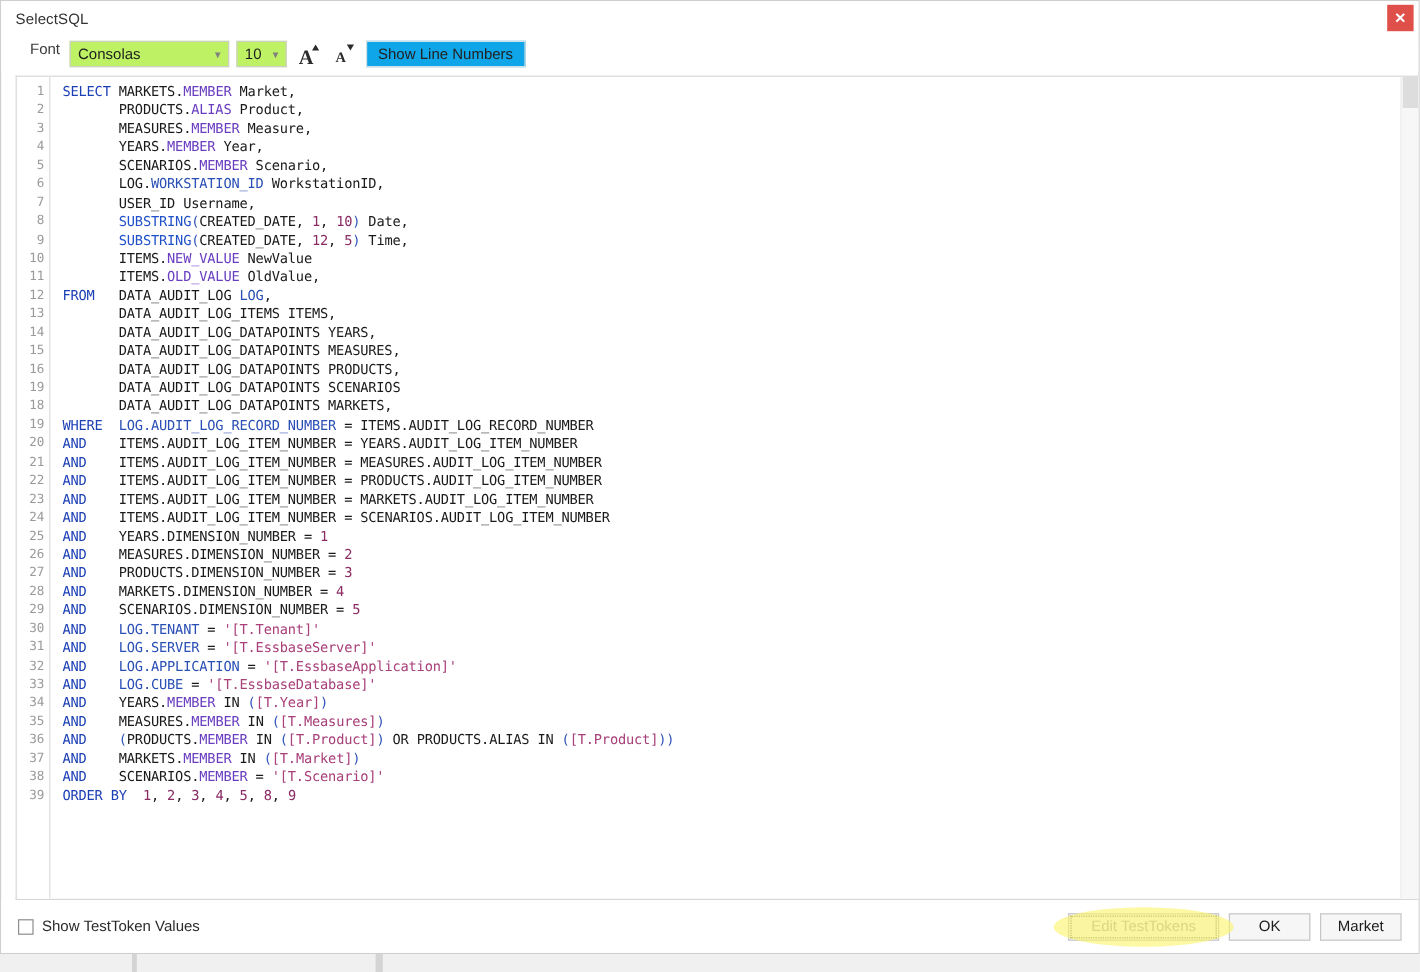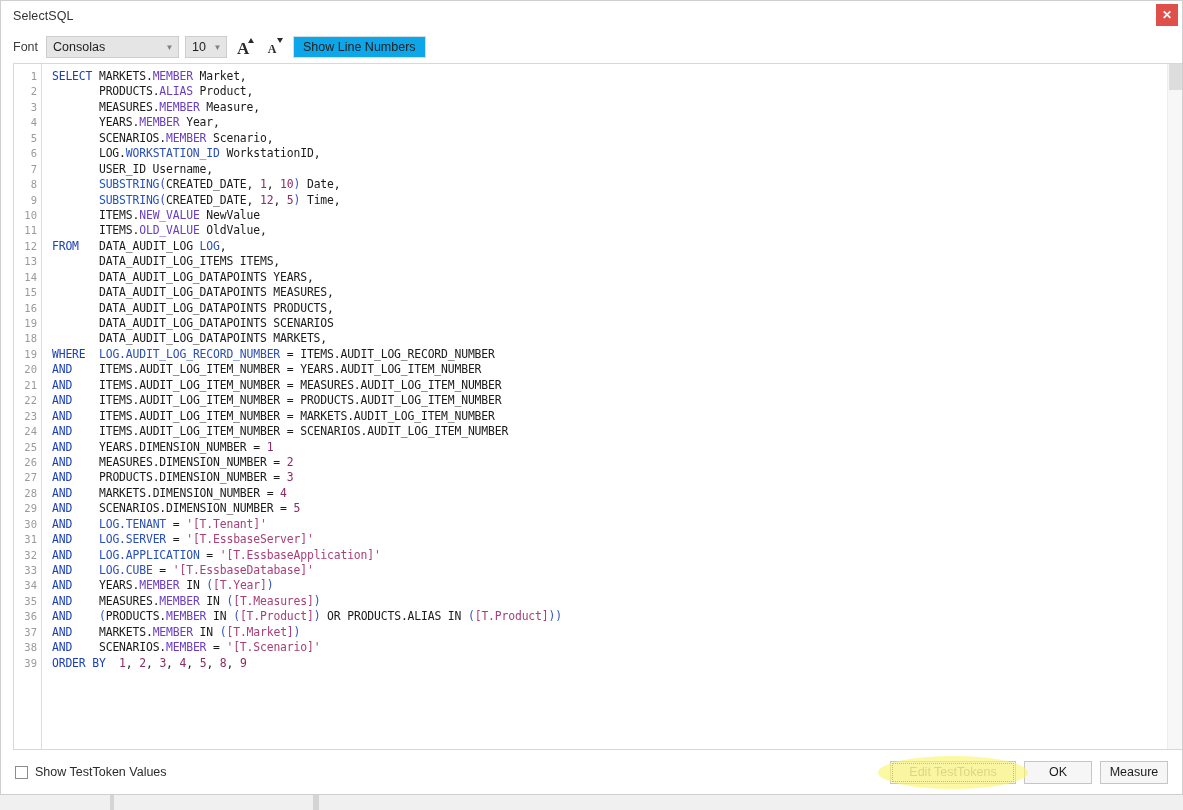--- a/index.html
+++ b/index.html
@@ -58,34 +58,34 @@
     justify-content: center;
     cursor: pointer;
     line-height: 1;
   }
 
   
   #toolbar {
     height: 26px;
     min-height: 26px;
     display: flex;
-    align-items: center;
-    padding: 0 0 0 12px;
+    align-items: flex-start;
+    padding: 0 0 0 24px;
     background: #ffffff;
     margin-top: 2px;
   }
   .tb-label {
     font-size: 12.5px;
     color: #3b3b3b;
     margin-right: 8px;
   }
   .combo {
     height: 22px;
     border: 1px solid #cdcdcd;
-    background: #e5e5e5;
+    background: #bef264;
     display: flex;
     align-items: center;
     box-sizing: border-box;
     cursor: pointer;
   }
   .combo-value {
     font-size: 12.5px;
     color: #1d1d1d;
     padding-left: 6px;
     flex: 1;
@@ -459,21 +459,21 @@
   <div id="footer">
     <div id="checkbox-row">
       <span class="checkbox-box"></span>
       <span id="checkbox-label">Show TestToken Values</span>
     </div>
 
     <div id="footer-buttons">
       <div id="annotation-ellipse"></div>
       <div class="btn disabled btn-focus-ring" id="edit-testtokens-button">Edit TestTokens</div>
       <div class="btn" id="ok-button">OK</div>
-      <div class="btn" id="cancel-button">Measure</div>
+      <div class="btn" id="cancel-button">Market</div>
     </div>
   </div>
 
 </div>
 
 <div id="bg-strip"></div>
 <div class="bg-tick" style="left:110px;"></div>
 <div class="bg-tick" style="left:313px;width:6px;"></div>
 
 </body></html>

